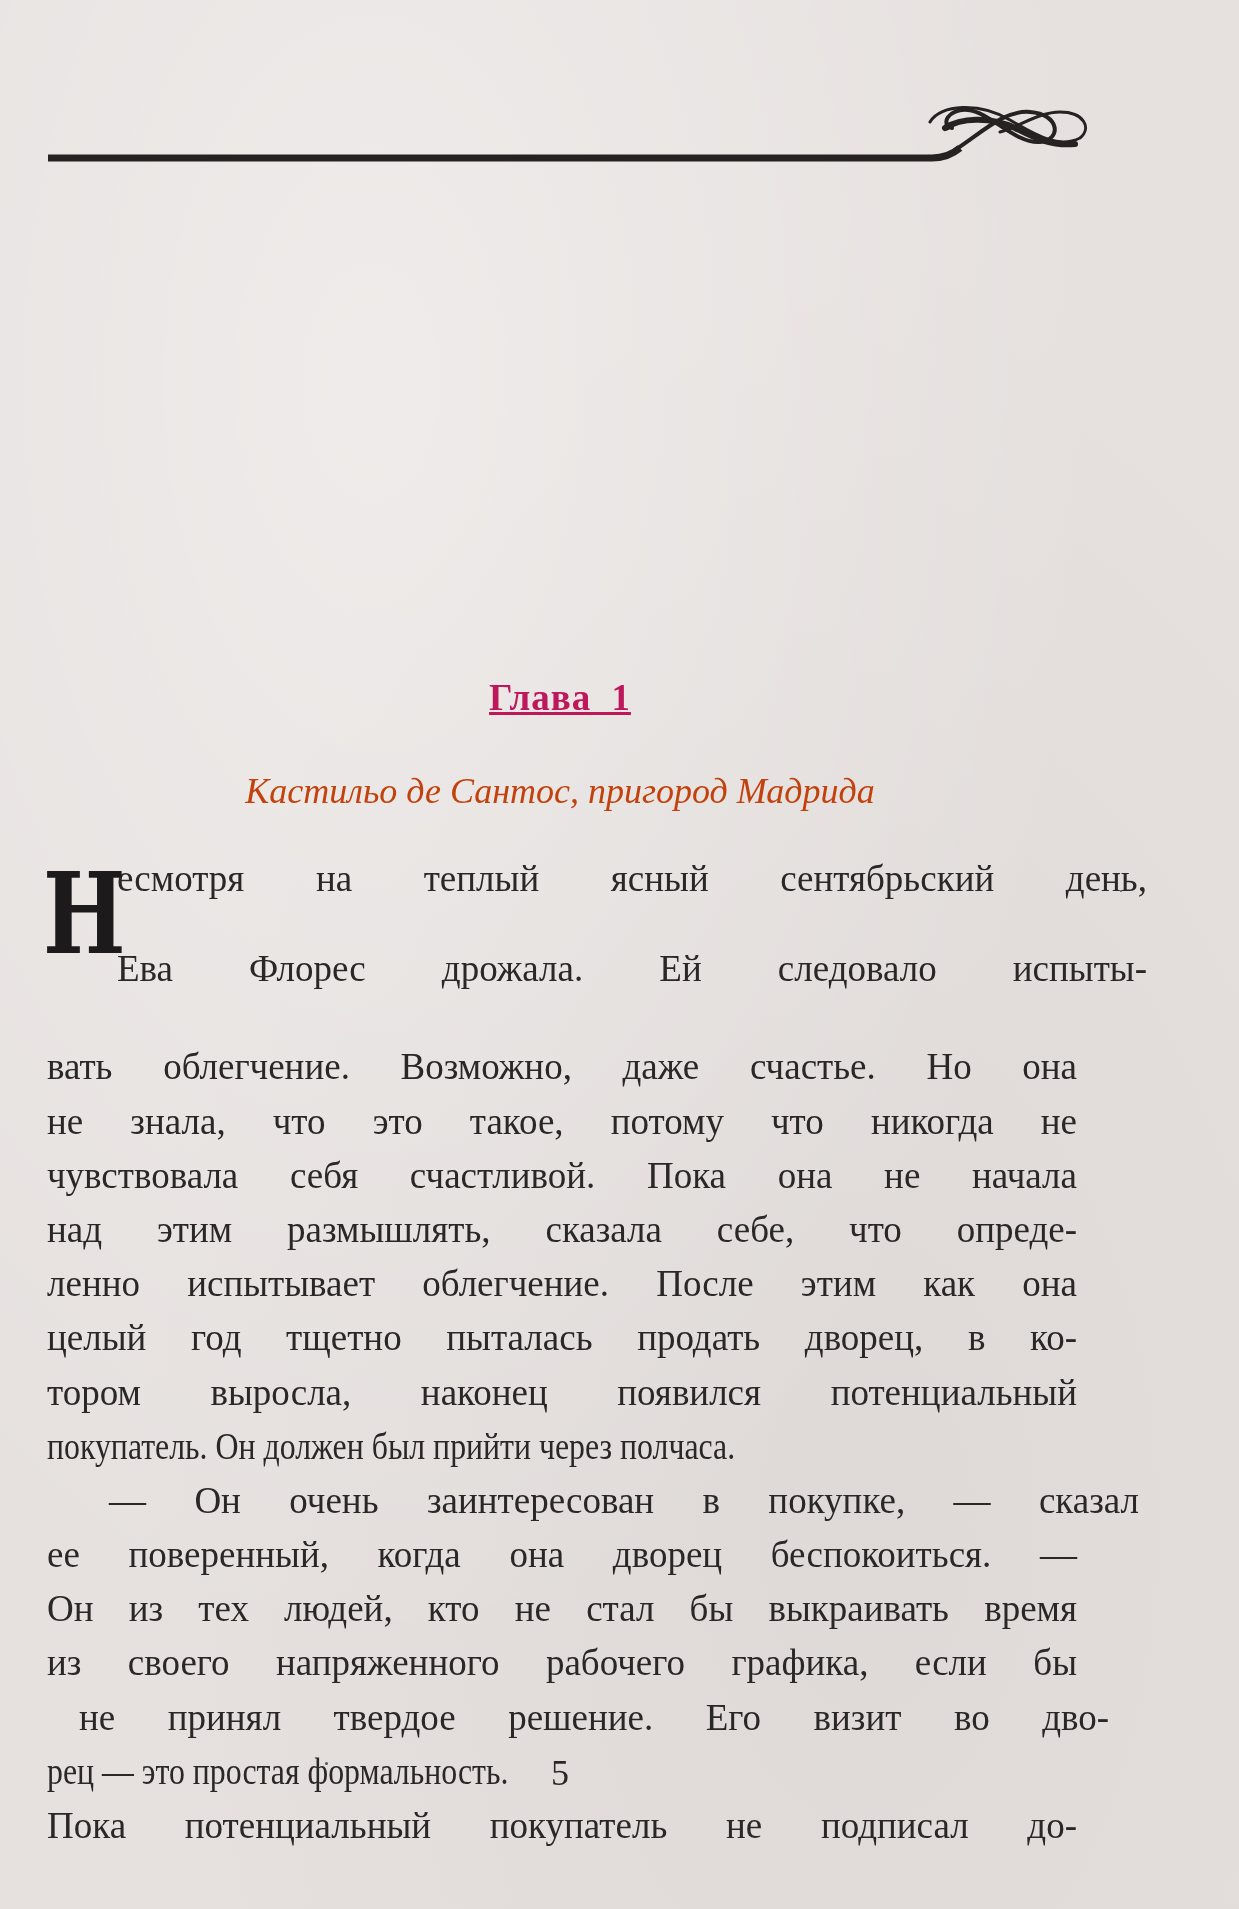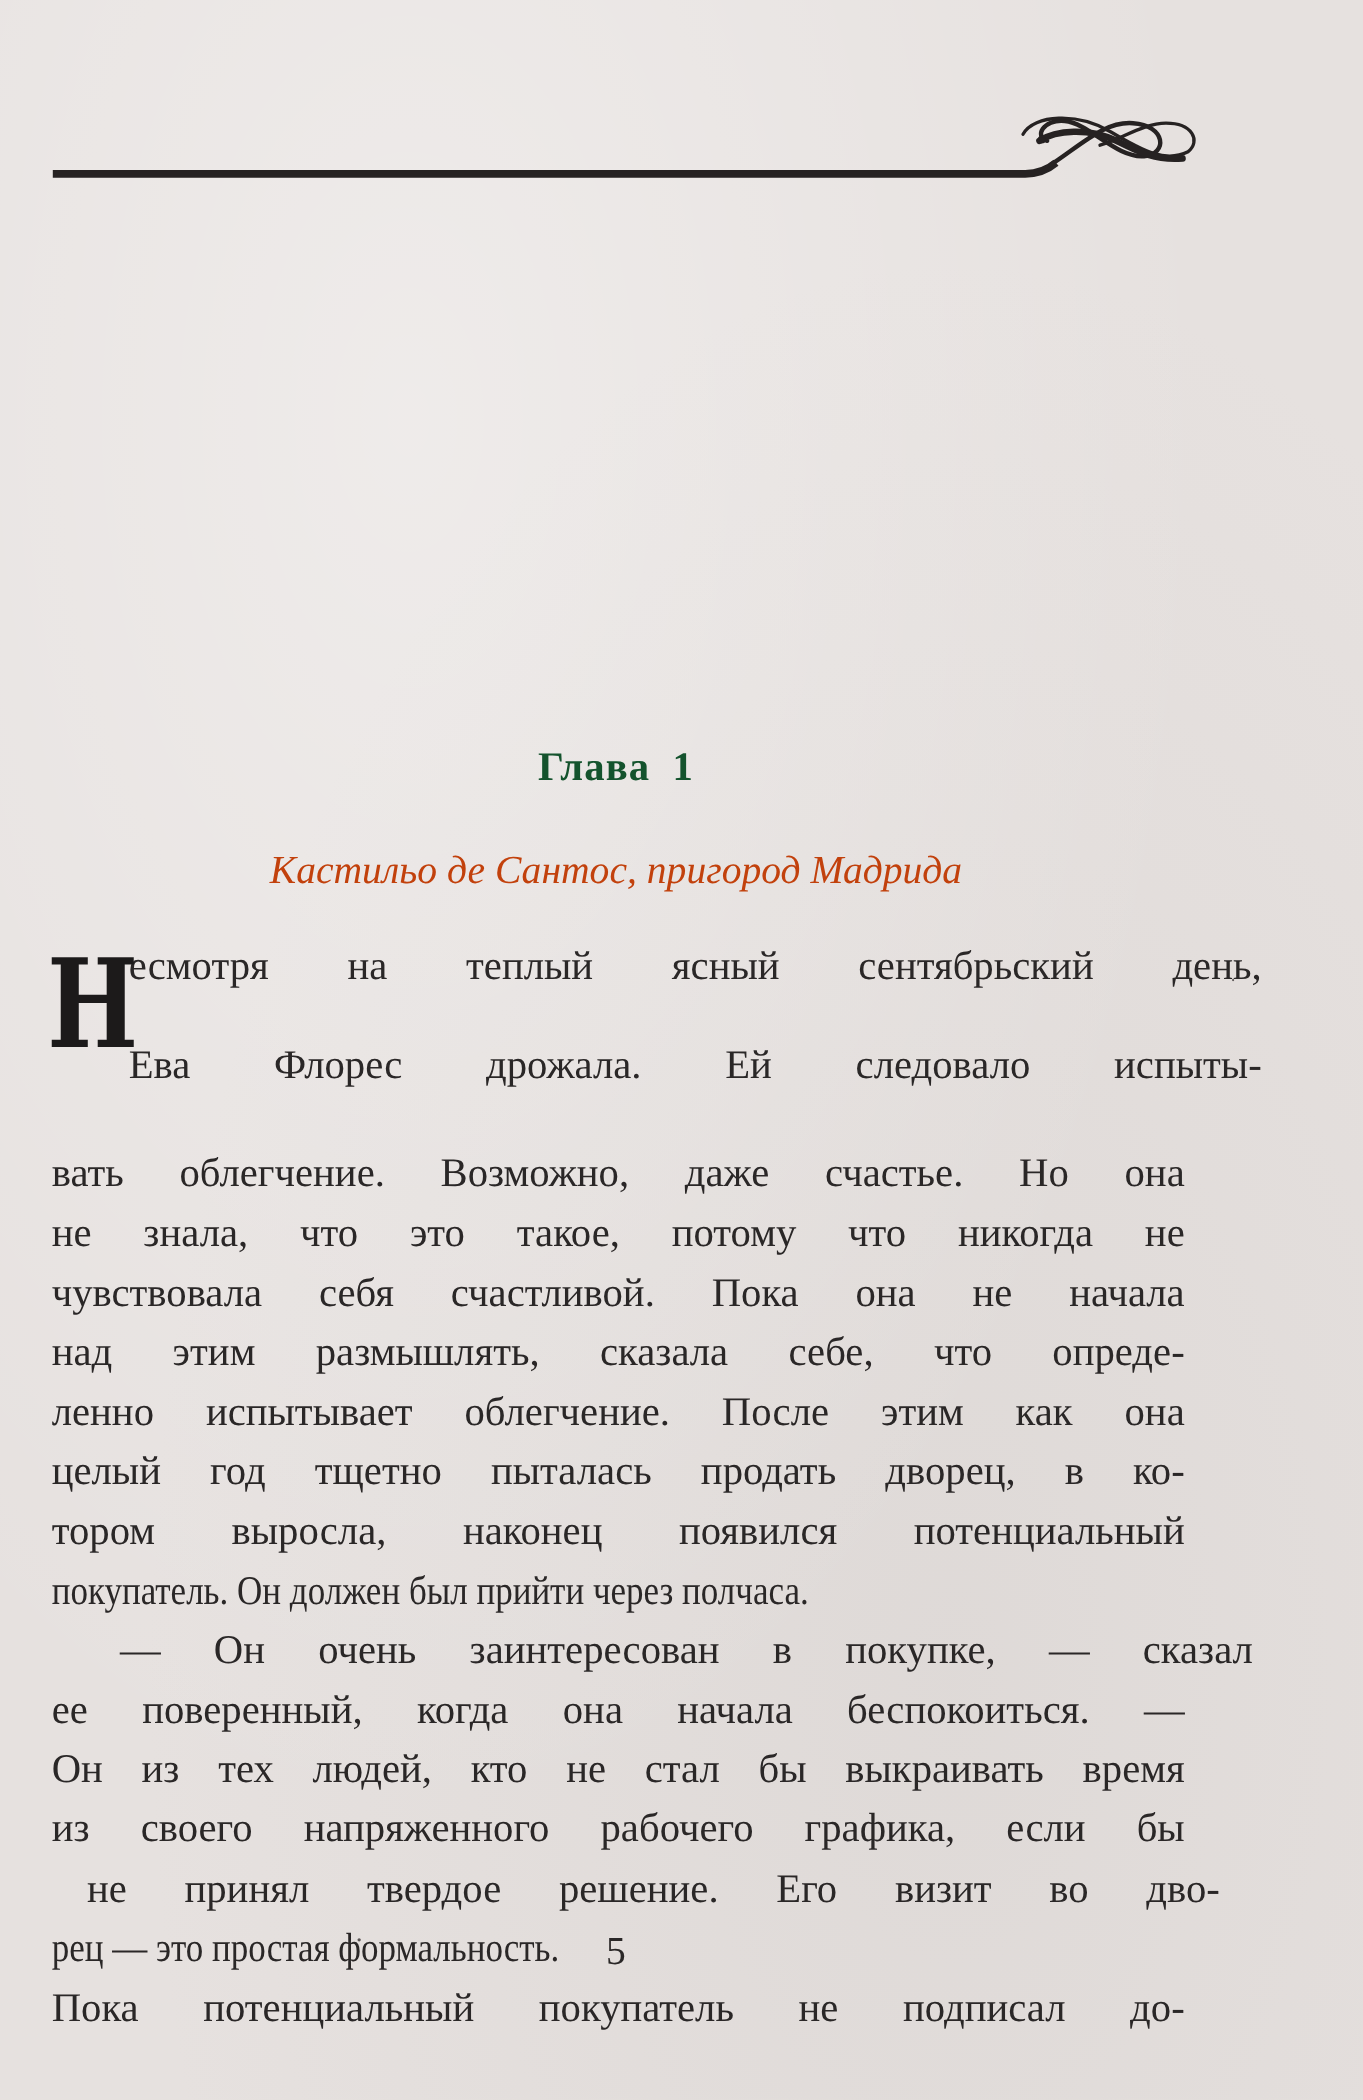--- a/index.html
+++ b/index.html
@@ -10,22 +10,23 @@
       radial-gradient(ellipse at 30% 20%, rgba(255,255,255,0.35), rgba(255,255,255,0) 60%),
       radial-gradient(ellipse at 70% 80%, rgba(200,195,192,0.25), rgba(255,255,255,0) 60%);
     font-family:"Liberation Serif", "DejaVu Serif", serif;
     color:#2a2727;
   }
   .header-rule {
     position:absolute; left:0; top:0; width:1239px; height:200px;
   }
   .chapter-title {
     position:absolute; left:0; width:1120px; top:676px; text-align:center;
-    font-weight:bold; font-size:37px; letter-spacing:1px; color:#14532d;
+    font-weight:bold; font-size:37px; letter-spacing:1px; color:#be185d;
     word-spacing:10px;
+    text-decoration:underline;
   }
   .chapter-subtitle {
     position:absolute; left:0; width:1120px; top:770px; text-align:center;
     font-style:italic; font-size:36px; color:#c2410c;
   }
   .body-text {
     position:absolute; left:47px; top:852px; width:1030px;
   }
   .line {
     height:54.2px; line-height:54.2px; font-size:37px;
@@ -68,21 +69,21 @@
   <div class="line dropcap-line" style="display: block; width: 1030px; margin-top: 36px;">Ева Флорес дрожала. Ей следовало испыты-</div>
   <div class="line" style="display: block; width: 1030px; margin-top: 44px;">вать облегчение. Возможно, даже счастье. Но она</div>
   <div class="line" style="display: block; width: 1030px;">не знала, что это такое, потому что никогда не</div>
   <div class="line" style="display: block; width: 1030px;">чувствовала себя счастливой. Пока она не начала</div>
   <div class="line" style="display: block; width: 1030px; font-family: Liberation Serif, serif;">над этим размышлять, сказала себе, что опреде-</div>
   <div class="line" style="display: block; width: 1030px;">ленно испытывает облегчение. После этим как она</div>
   <div class="line" style="display: block; width: 1030px;">целый год тщетно пыталась продать дворец, в ко-</div>
   <div class="line" style="display: block; width: 1030px;">тором выросла, наконец появился потенциальный</div>
   <div class="line last" style="display: block; width: auto; transform: scaleX(0.86);">покупатель. Он должен был прийти через полчаса.</div>
   <div class="line indent" style="display: block; width: 1030px;">— Он очень заинтересован в покупке, — сказал</div>
-  <div class="line" style="display: block; width: 1030px;">ее поверенный, когда она начала беспокоиться. —</div>
+  <div class="line" style="display: block; width: 1030px;">ее поверенный, когда она дворец беспокоиться. —</div>
   <div class="line" style="display: block; width: 1030px;">Он из тех людей, кто не стал бы выкраивать время</div>
   <div class="line" style="display: block; width: 1030px;">из своего напряженного рабочего графика, если бы</div>
   <div class="line" style="display: block; width: 1030px; margin-left: 32px;">не принял твердое решение. Его визит во дво-</div>
   <div class="line last" style="display: block; width: auto; transform: scaleX(0.86);">рец — это простая формальность.</div>
   <div class="line" style="display: block; width: 1030px;">Пока потенциальный покупатель не подписал до-</div>
 </div>
 
 <div class="page-number">5</div>
 
 <div class="speck" style="left:325px;top:1762px;"></div>

